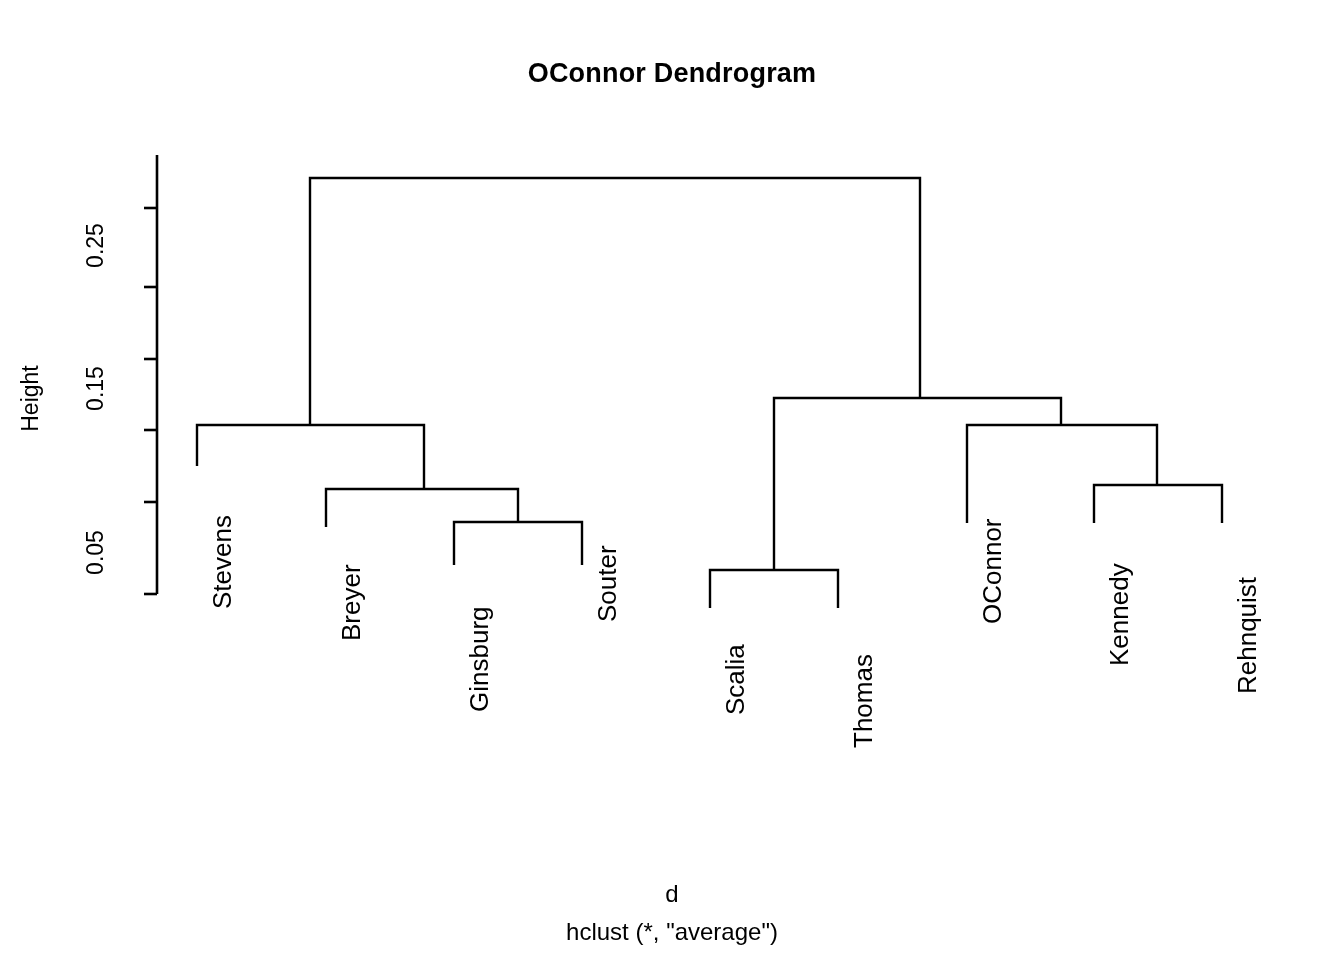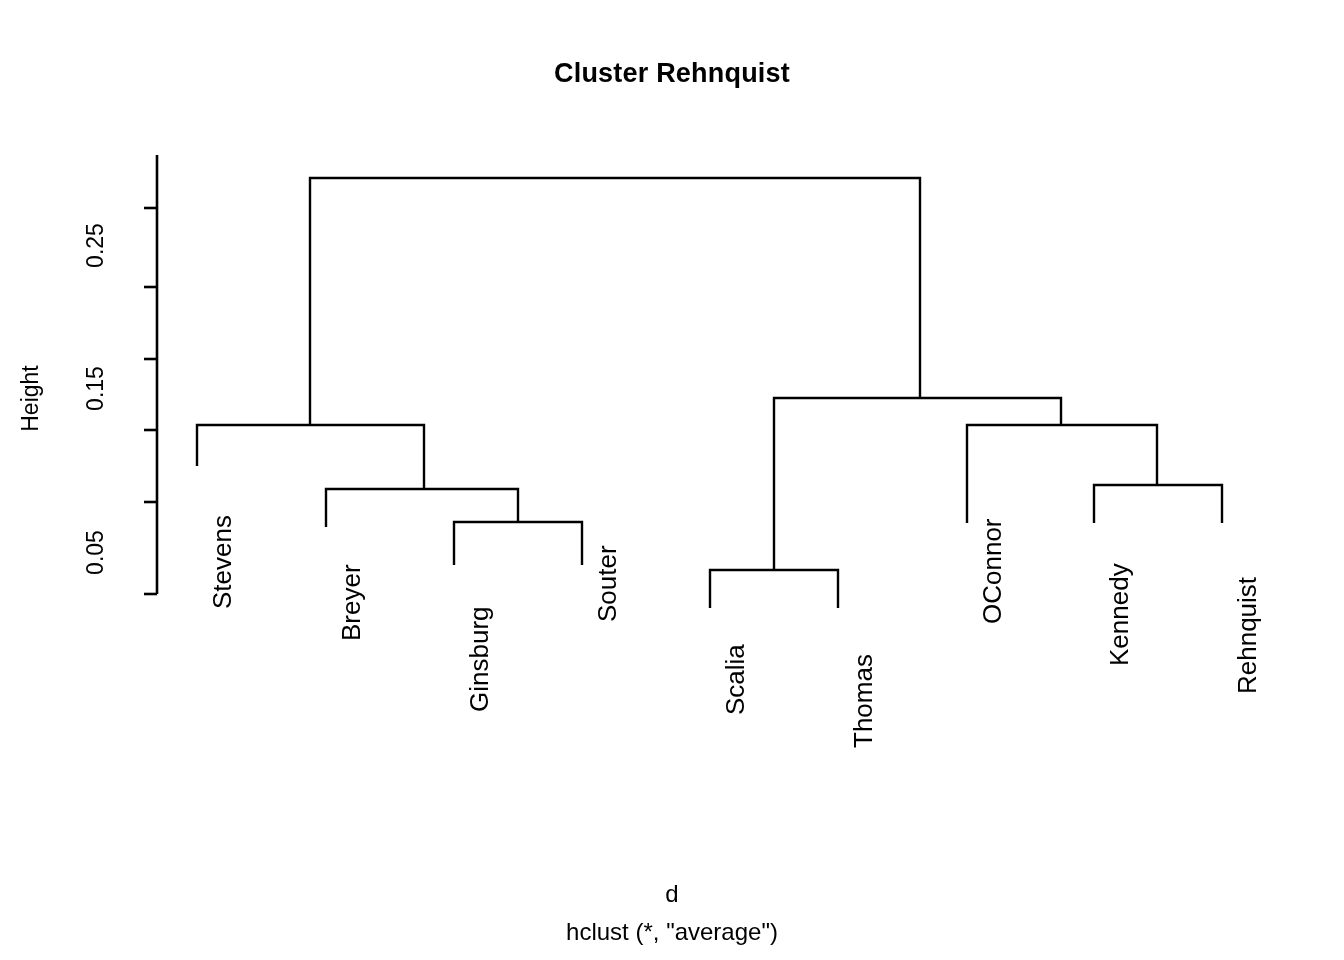--- a/index.html
+++ b/index.html
@@ -11,21 +11,21 @@
   #xlab-main{position:absolute;left:0;top:880px;width:1344px;text-align:center;font-size:24px;}
   #xlab-sub{position:absolute;left:0;top:918px;width:1344px;text-align:center;font-size:24px;}
   .leaf-label{position:absolute;font-size:26px;transform-origin:left top;white-space:nowrap;}
   svg{position:absolute;left:0;top:0;}
 </style>
 </head>
 <body>
 
 <div id="stage">
 
-  <div id="plot-title">Cluster Rehnquist</div>
+  <div id="plot-title">OConnor Dendrogram</div>
 
   <div id="ylab">Height</div>
 
   <div class="ytick-label" style="left:40px;top:232px;">0.25</div>
   <div class="ytick-label" style="left:40px;top:375px;">0.15</div>
   <div class="ytick-label" style="left:40px;top:539px;">0.05</div>
 
   <svg width="1344" height="960" aria-hidden="true">
     <g stroke="#000" stroke-width="2.6" fill="none" stroke-linecap="butt">
       <line x1="157" y1="155" x2="157" y2="594"></line>

